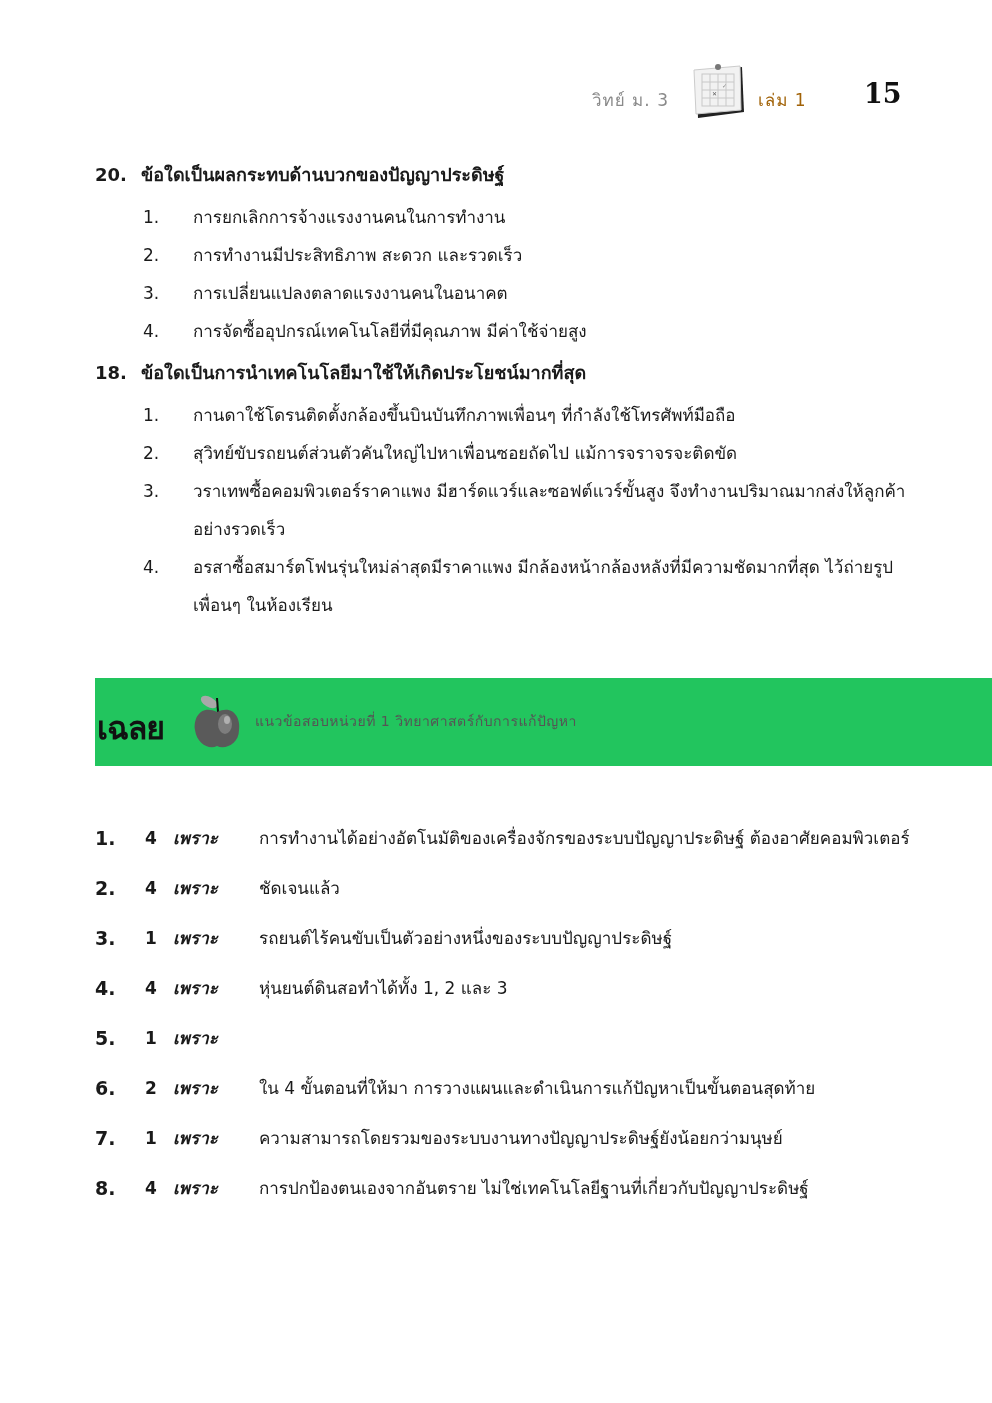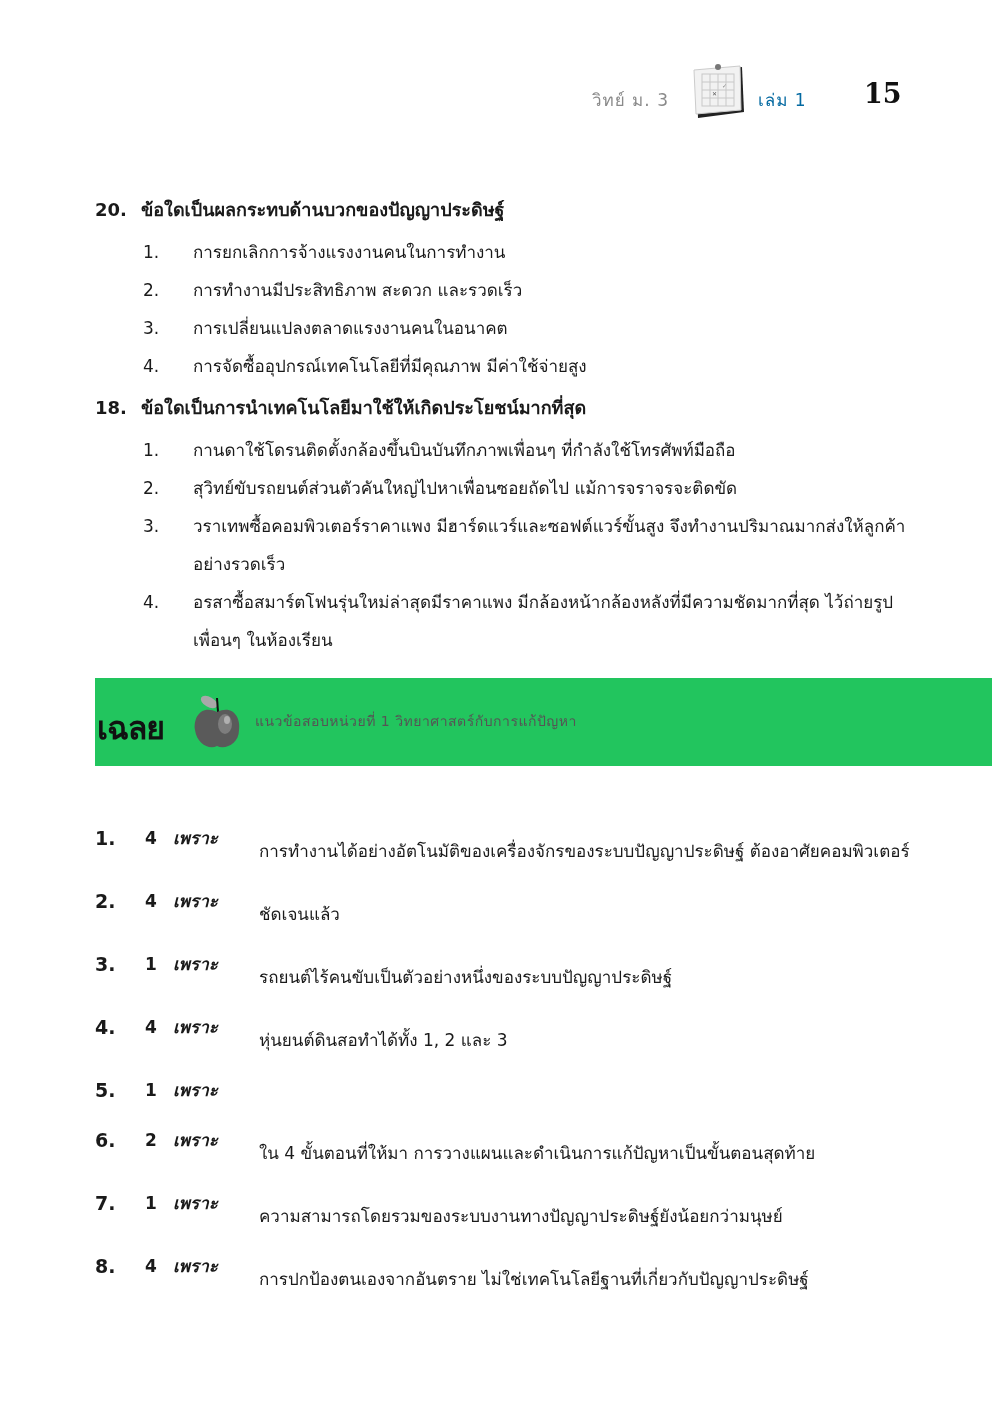--- a/index.html
+++ b/index.html
@@ -11,29 +11,29 @@
     .header {
       position: absolute; top: 72px; left: 580px; width: 330px; height: 64px;
     }
     .header .subject {
       position: absolute; left: 12px; top: 14px; font-size: 17px; color: #8a8a8a; letter-spacing: 1px;
     }
     .header .note {
       position: absolute; left: 110px; top: -8px; width: 56px; height: 58px;
     }
     .header .volume {
-      position: absolute; left: 178px; top: 14px; font-size: 17px; color: #0369a1; letter-spacing: 1px;
+      position: absolute; left: 178px; top: 14px; font-size: 17px; color: #a16207; letter-spacing: 1px;
     }
     .header .page-num {
       position: absolute; left: 284px; top: 6px; font-family: "DejaVu Serif", "Liberation Serif", serif;
       font-weight: bold; font-size: 27px; color: #111; text-align: center;
     }
 
     .question { position: absolute; left: 95px; width: 820px; }
-    .q-title { font-weight: bold; font-size: 18px; height: 38px; line-height: 30px; display: flex; margin-top: 35px; }
+    .q-title { font-weight: bold; font-size: 18px; height: 38px; line-height: 30px; display: flex; }
     .q-title .qnum { width: 46px; }
     .opt { display: flex; font-size: 17px; line-height: 38px; }
     .opt .onum { width: 50px; margin-left: 48px; }
     .opt .otext { flex: 1; width: 720px; }
 
     .banner {
       position: absolute; left: 95px; top: 678px; width: 941px; height: 88px;
       background: #22c55e;
     }
     .banner .label {
@@ -43,21 +43,21 @@
     .banner .apple { position: absolute; left: 96px; top: 12px; width: 52px; height: 60px; }
     .banner .title {
       position: absolute; left: 160px; top: 32px; font-size: 14px; color: #555; letter-spacing: 0.5px;
     }
 
     .answers { position: absolute; left: 95px; top: 820px; width: 820px; }
     .ans { display: flex; font-size: 17px; line-height: 36px; }
     .ans .anum { width: 50px; font-weight: bold; font-size: 19px; }
     .ans .achoice { width: 28px; font-weight: bold; }
     .ans .because { width: 86px; font-weight: bold; font-style: italic; }
-    .ans .atext { flex: 1; margin-top: 13px; }
+    .ans .atext { flex: 1; }
   </style>
 </head>
 <body>
 
 <div class="header">
   <span class="subject">วิทย์ ม. 3</span>
   <svg class="note" viewBox="0 0 56 58">
     <polygon points="6,8 52,3 54,48 8,54" fill="#222"></polygon>
     <polygon points="4,6 50,2 51,46 6,50" fill="#f2f2f2" stroke="#ccc" stroke-width="1"></polygon>
     <g stroke="#c8c8c8" stroke-width="1" fill="none">

